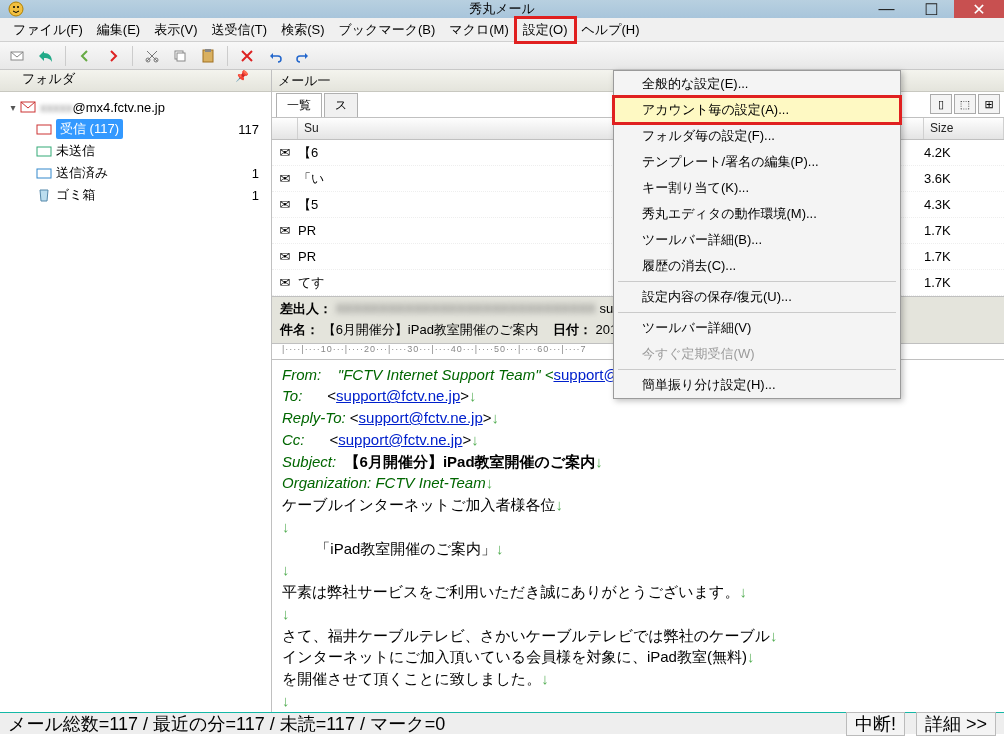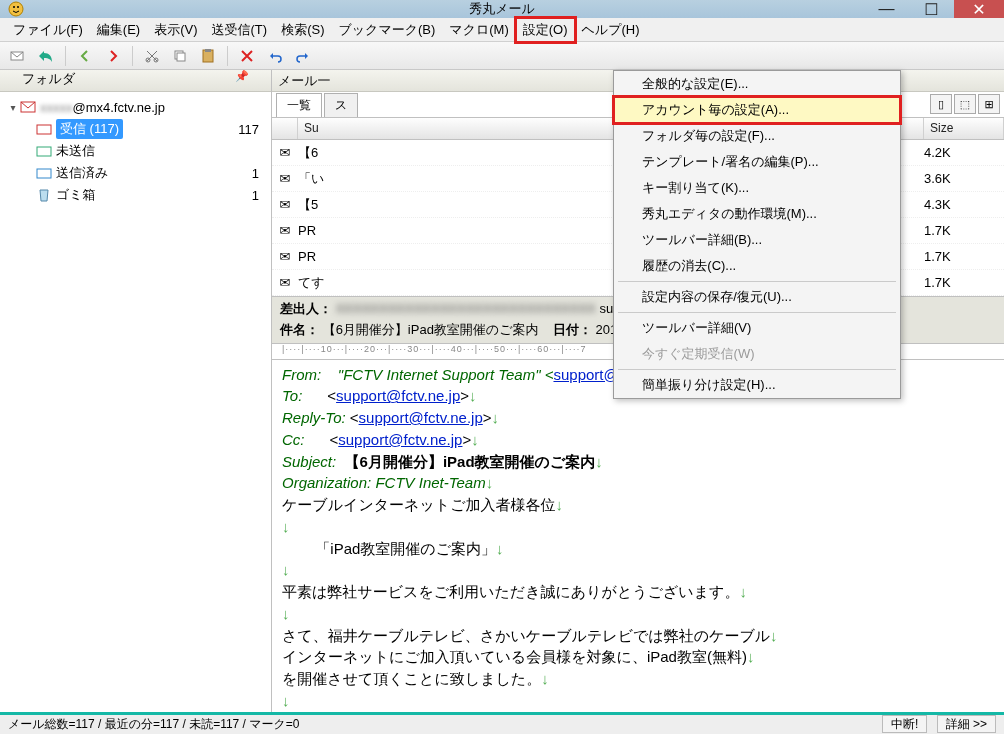--- a/index.html
+++ b/index.html
@@ -56,21 +56,21 @@
 .metabar { background:#e4e4dc; border-top:1px solid #c0c0c0; border-bottom:1px solid #c0c0c0; padding:2px 8px; font-size:13px; line-height:1.6; }
 .metabar .k { font-weight:bold; }
 
 .ruler { height:16px; background:#fff; border-bottom:1px solid #c0c0c0; font-size:9px; color:#888; padding-left:10px; letter-spacing:1px; white-space:nowrap; overflow:hidden; }
 .body { flex:1; background:#fff; padding:4px 10px; font-family:"MS Gothic",monospace; font-size:15px; line-height:1.45; overflow:auto; }
 .body .fld { font-style:italic; color:#060; }
 .body .lnk { color:#0020cc; text-decoration:underline; }
 .body .ret { color:#58b058; }
 .body .bold { font-weight:bold; color:#000; font-style:normal; }
 
-.statusbar { height:22px; background:#eee; border-top:3px solid #14b8a6; display:flex; align-items:center; padding:0 8px; font-size:12px; justify-content:space-between; }
+.statusbar { height:22px; background:#eee; border-top:1px solid #14b8a6; display:flex; align-items:center; padding:0 8px; font-size:18px; justify-content:space-between; }
 .statusbar .sbtn { border:1px solid #bbb; background:#f4f4f4; padding:1px 8px; margin-left:6px; }
 
 .dropdown { position:absolute; top:0; left:341px; width:288px; background:#f4f4f4; border:1px solid #9a9a9a; box-shadow:2px 2px 6px rgba(0,0,0,.25); z-index:10; }
 .dropdown .mi { padding:4px 14px 4px 28px; font-size:13px; cursor:default; }
 .dropdown .mi.hi { background:#fef9c3; outline:3px solid #e02020; outline-offset:-1px; }
 .dropdown .mi.dis { color:#9a9a9a; }
 .dropdown hr { border:none; border-top:1px solid #cacaca; margin:2px 4px; }
 .mainwrap { position:relative; flex:1; display:flex; flex-direction:column; }
 </style>
 </head>

